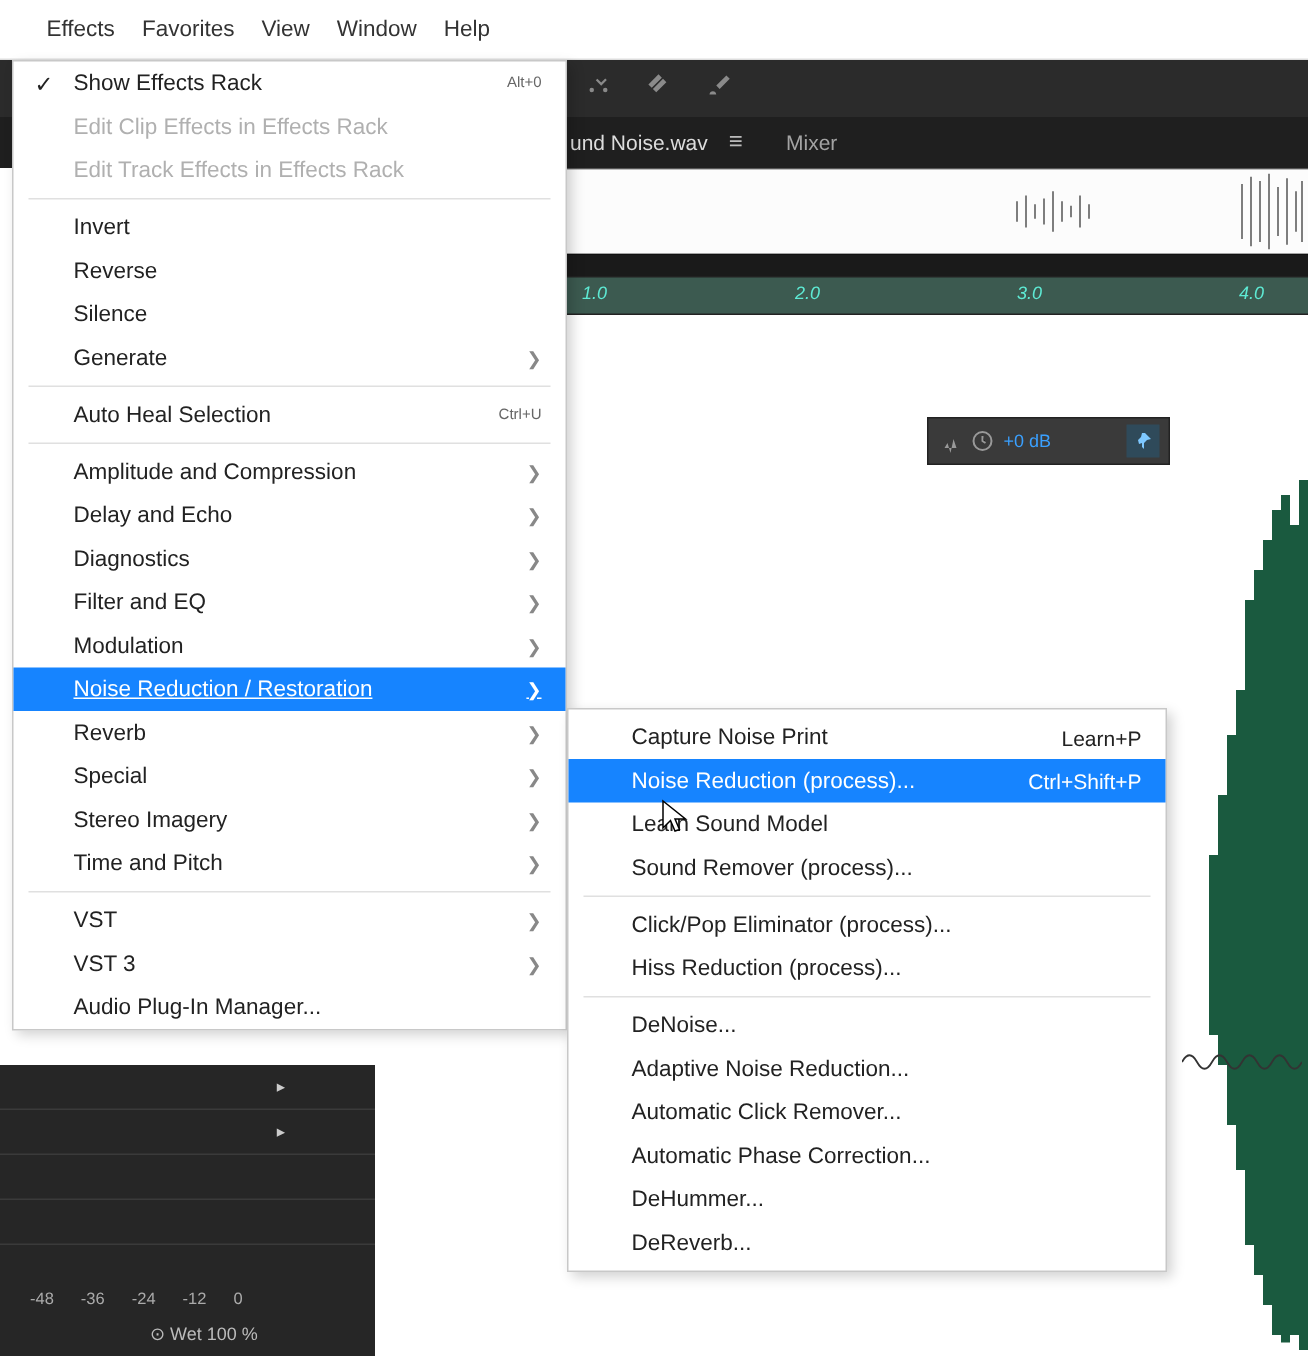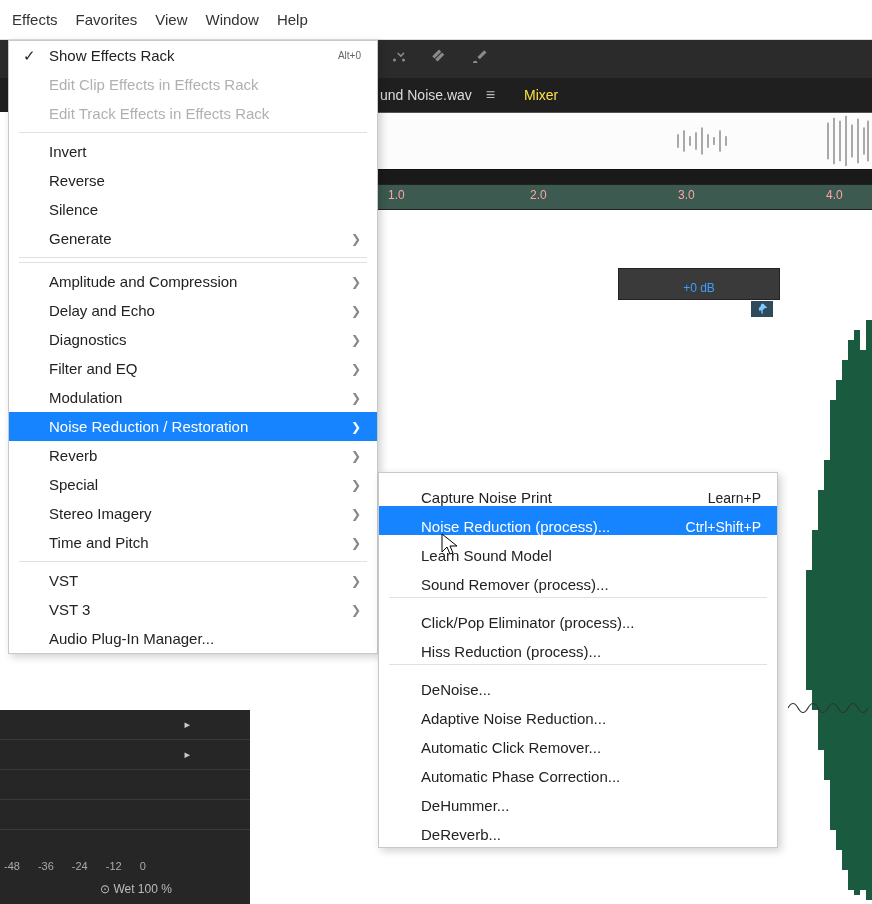--- a/index.html
+++ b/index.html
@@ -1,76 +1,76 @@
 <!DOCTYPE html>
 <html><head>
 <meta charset="utf-8">
 <style>
   * { box-sizing: border-box; margin: 0; padding: 0; font-family: "Segoe UI", Arial, sans-serif; }
   body { width: 872px; height: 904px; background: #fff; position: relative; overflow: hidden; }
 
   
-  .menubar { position: absolute; top: 0; left: 0; width: 872px; height: 40px; background: #fff; display: flex; align-items: center; padding-left: 12px; gap: 18px; border-bottom: 1px solid #ddd; }
+  .menubar { position: absolute; top: 0; left: 0; width: 872px; height: 40px; background: #fff; display: flex; align-items: center; padding-left: 31px; gap: 18px; border-bottom: 1px solid #ddd; }
   .menubar-item { font-size: 15px; color: #333; cursor: pointer; }
 
   
   .app-toolbar { position: absolute; top: 40px; left: 0; width: 872px; height: 38px; background: #2b2b2b; }
   .toolbar-icons { position: absolute; top: 8px; left: 390px; display: flex; gap: 22px; color: #8a8a8a; }
   .toolbar-icons svg { width: 18px; height: 18px; }
 
   
   .tabbar { position: absolute; top: 78px; left: 0; width: 872px; height: 34px; background: #1f1f1f; display: flex; align-items: center; }
   .tab-active { position: absolute; left: 380px; top: 0; height: 34px; display: flex; align-items: center; color: #ddd; font-size: 14px; gap: 14px; }
   .tab-hamburger { color: #bbb; font-size: 16px; }
-  .tab-inactive { position: absolute; left: 524px; top: 0; height: 34px; display: flex; align-items: center; color: #fde047; font-size: 14px; }
+  .tab-inactive { position: absolute; left: 524px; top: 0; height: 34px; display: flex; align-items: center; color: #a3a3a3; font-size: 14px; }
 
   
   .overview { position: absolute; top: 112px; left: 378px; width: 494px; height: 58px; background: #fff; border-top: 1px solid #555; border-bottom: 1px solid #111; }
   .overview svg { width: 100%; height: 100%; }
 
   
   .darkbar { position: absolute; top: 170px; left: 378px; width: 494px; height: 14px; background: #1a1a1a; }
 
   
   .ruler { position: absolute; top: 184px; left: 378px; width: 494px; height: 26px; background: #3c5a50; border-top: 1px solid #222; border-bottom: 1px solid #222; }
-  .ruler-mark { position: absolute; top: 3px; color: #fca5a5; font-size: 12px; }
+  .ruler-mark { position: absolute; top: 3px; color: #5eead4; font-size: 12px; font-style: italic; }
 
   
   .waveform-area { position: absolute; top: 210px; left: 378px; width: 494px; height: 694px; background: #fff; }
-  .hud { position: absolute; top: 58px; left: 240px; width: 162px; height: 32px; background: #3a3a3a; border: 1px solid #222; display: flex; align-items: center; padding: 0 6px; gap: 6px; flex-direction: column; }
+  .hud { position: absolute; top: 68px; left: 240px; width: 162px; height: 32px; background: #3a3a3a; border: 1px solid #222; display: flex; align-items: center; padding: 0 6px; gap: 6px; }
   .hud svg { width: 16px; height: 16px; }
   .hud-text { color: #3aa0ff; font-size: 12px; }
   .hud-pin { margin-left: auto; background: #2f4a5a; width: 22px; height: 22px; display: flex; align-items: center; justify-content: center; }
 
   .waveform-svg { position: absolute; left: 0; top: 100px; width: 494px; height: 594px; }
   .mini-wave { position: absolute; left: 410px; top: 485px; width: 80px; height: 26px; }
 
   
   .dropdown { position: absolute; top: 40px; left: 8px; width: 370px; background: #fff; border: 1px solid #c8c8c8; box-shadow: 3px 3px 8px rgba(0,0,0,0.18); font-size: 15px; color: #222; }
   .dd-item { height: 29px; display: flex; align-items: center; padding-left: 40px; padding-right: 16px; position: relative; cursor: default; }
   .dd-item.disabled { color: #b0b0b0; }
-  .dd-item.highlight { background: #1684ff; color: #fff; }
+  .dd-item.highlight { background: #1684ff; color: #fff; text-decoration: underline; }
   .dd-sep { height: 1px; background: #e0e0e0; margin: 4px 10px; }
   .dd-check { position: absolute; left: 14px; top: 6px; }
   .dd-shortcut { margin-left: auto; color: #666; font-size: 10px; }
   .dd-arrow { margin-left: auto; color: #888; font-size: 12px; }
   .dd-item.highlight .dd-arrow { color: #fff; }
 
   
   .submenu { position: absolute; top: 472px; left: 378px; width: 400px; background: #fff; border: 1px solid #c8c8c8; box-shadow: 3px 3px 8px rgba(0,0,0,0.18); font-size: 15px; color: #222; padding: 4px 0; }
-  .sub-item { height: 29px; display: flex; align-items: flex-end; padding-left: 42px; padding-right: 16px; cursor: default; }
+  .sub-item { height: 29px; display: flex; align-items: center; padding-left: 42px; padding-right: 16px; cursor: default; }
   .sub-item.highlight { background: #1684ff; color: #fff; }
   .sub-shortcut { margin-left: auto; font-size: 14px; }
   .sub-sep { height: 1px; background: #e0e0e0; margin: 4px 10px; }
 
   
   .bottom-left { position: absolute; top: 710px; left: 0; width: 250px; height: 194px; background: #262626; }
   .track-row { height: 30px; border-bottom: 1px solid #3a3a3a; position: relative; }
   .track-play { position: absolute; right: 60px; top: 8px; color: #ccc; font-size: 11px; }
-  .meter-scale { position: absolute; top: 150px; left: 4px; display: flex; gap: 18px; color: #aaa; font-size: 11px; }
+  .meter-scale { position: absolute; top: 150px; left: 20px; display: flex; gap: 18px; color: #aaa; font-size: 11px; }
   .meter-label { position: absolute; top: 172px; left: 100px; color: #bbb; font-size: 12px; }
 
   .cursor-icon { position: absolute; top: 532px; left: 440px; z-index: 50; }
 </style>
 </head>
 <body>
 
 <div class="menubar">
   <span class="menubar-item">Effects</span>
   <span class="menubar-item">Favorites</span>
@@ -214,20 +214,24 @@
       <span>Reverse</span>
     </div>
     <div class="dd-item">
       <span>Silence</span>
     </div>
     <div class="dd-item">
       <span>Generate</span>
       <span class="dd-arrow">❯</span>
     </div>
     <div class="dd-sep"></div>
+    <div class="dd-item">
+      <span>Auto Heal Selection</span>
+      <span class="dd-shortcut">Ctrl+U</span>
+    </div>
     <div class="dd-sep"></div>
     <div class="dd-item">
       <span>Amplitude and Compression</span>
       <span class="dd-arrow">❯</span>
     </div>
     <div class="dd-item">
       <span>Delay and Echo</span>
       <span class="dd-arrow">❯</span>
     </div>
     <div class="dd-item">

